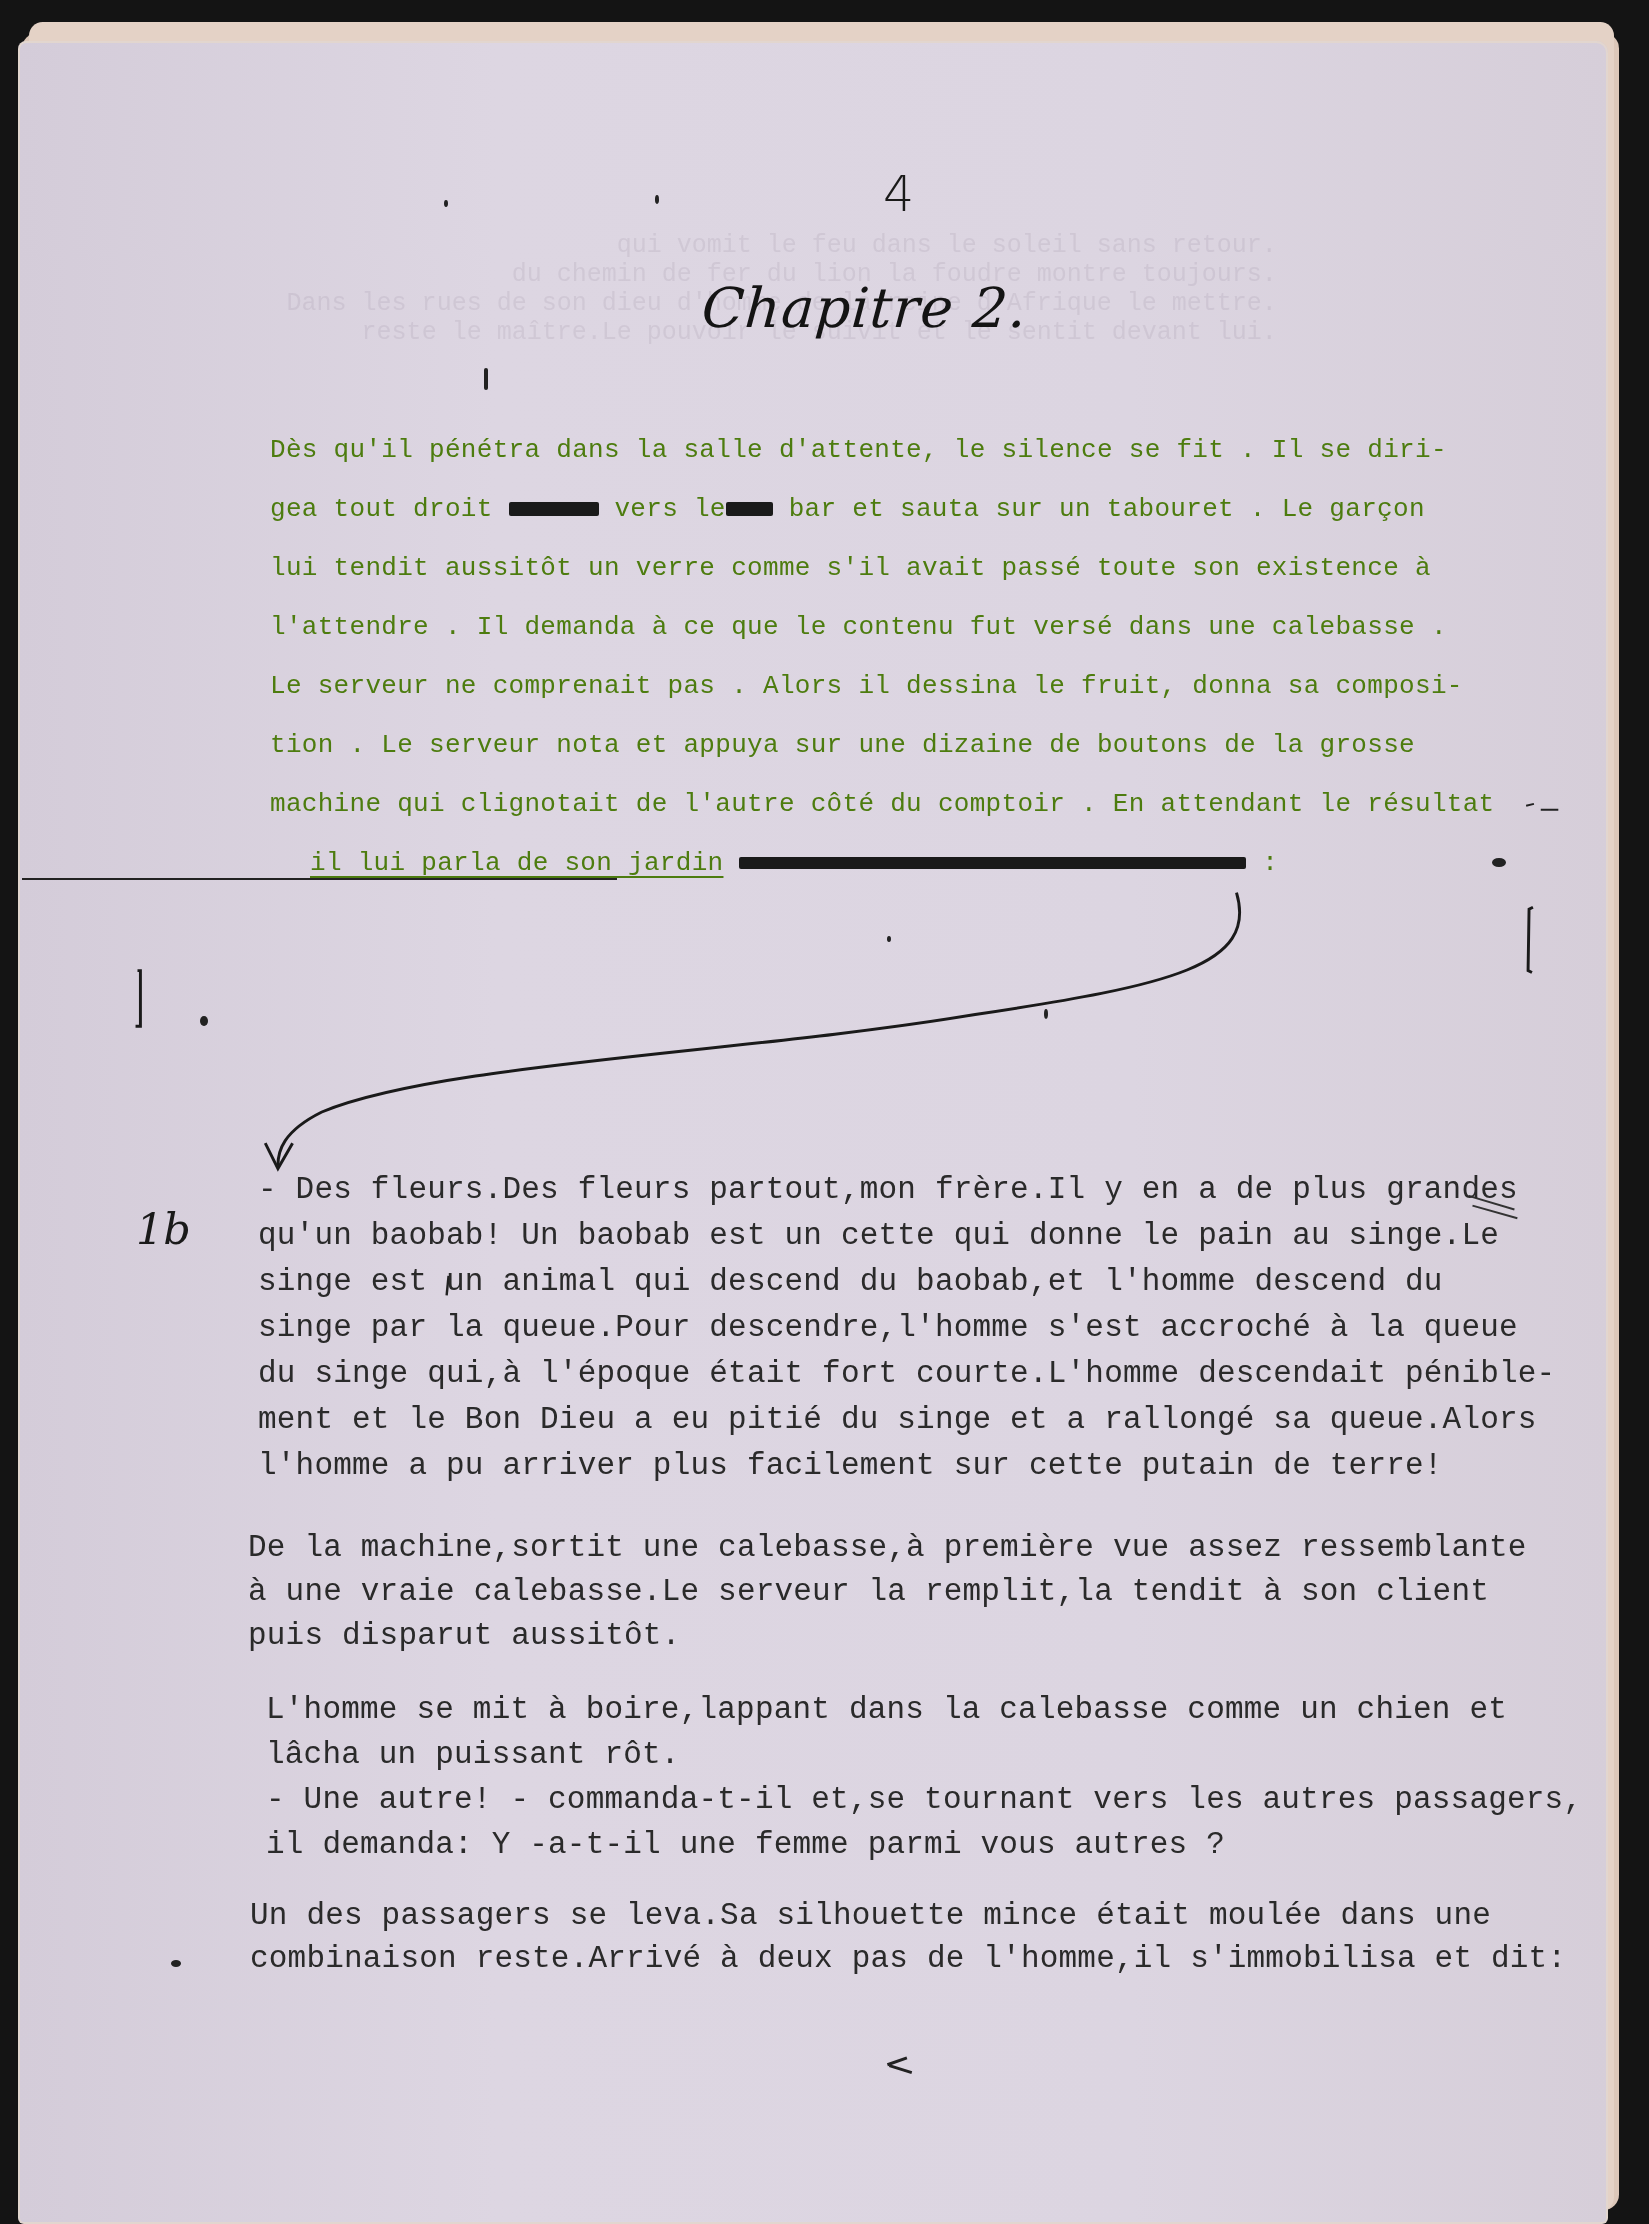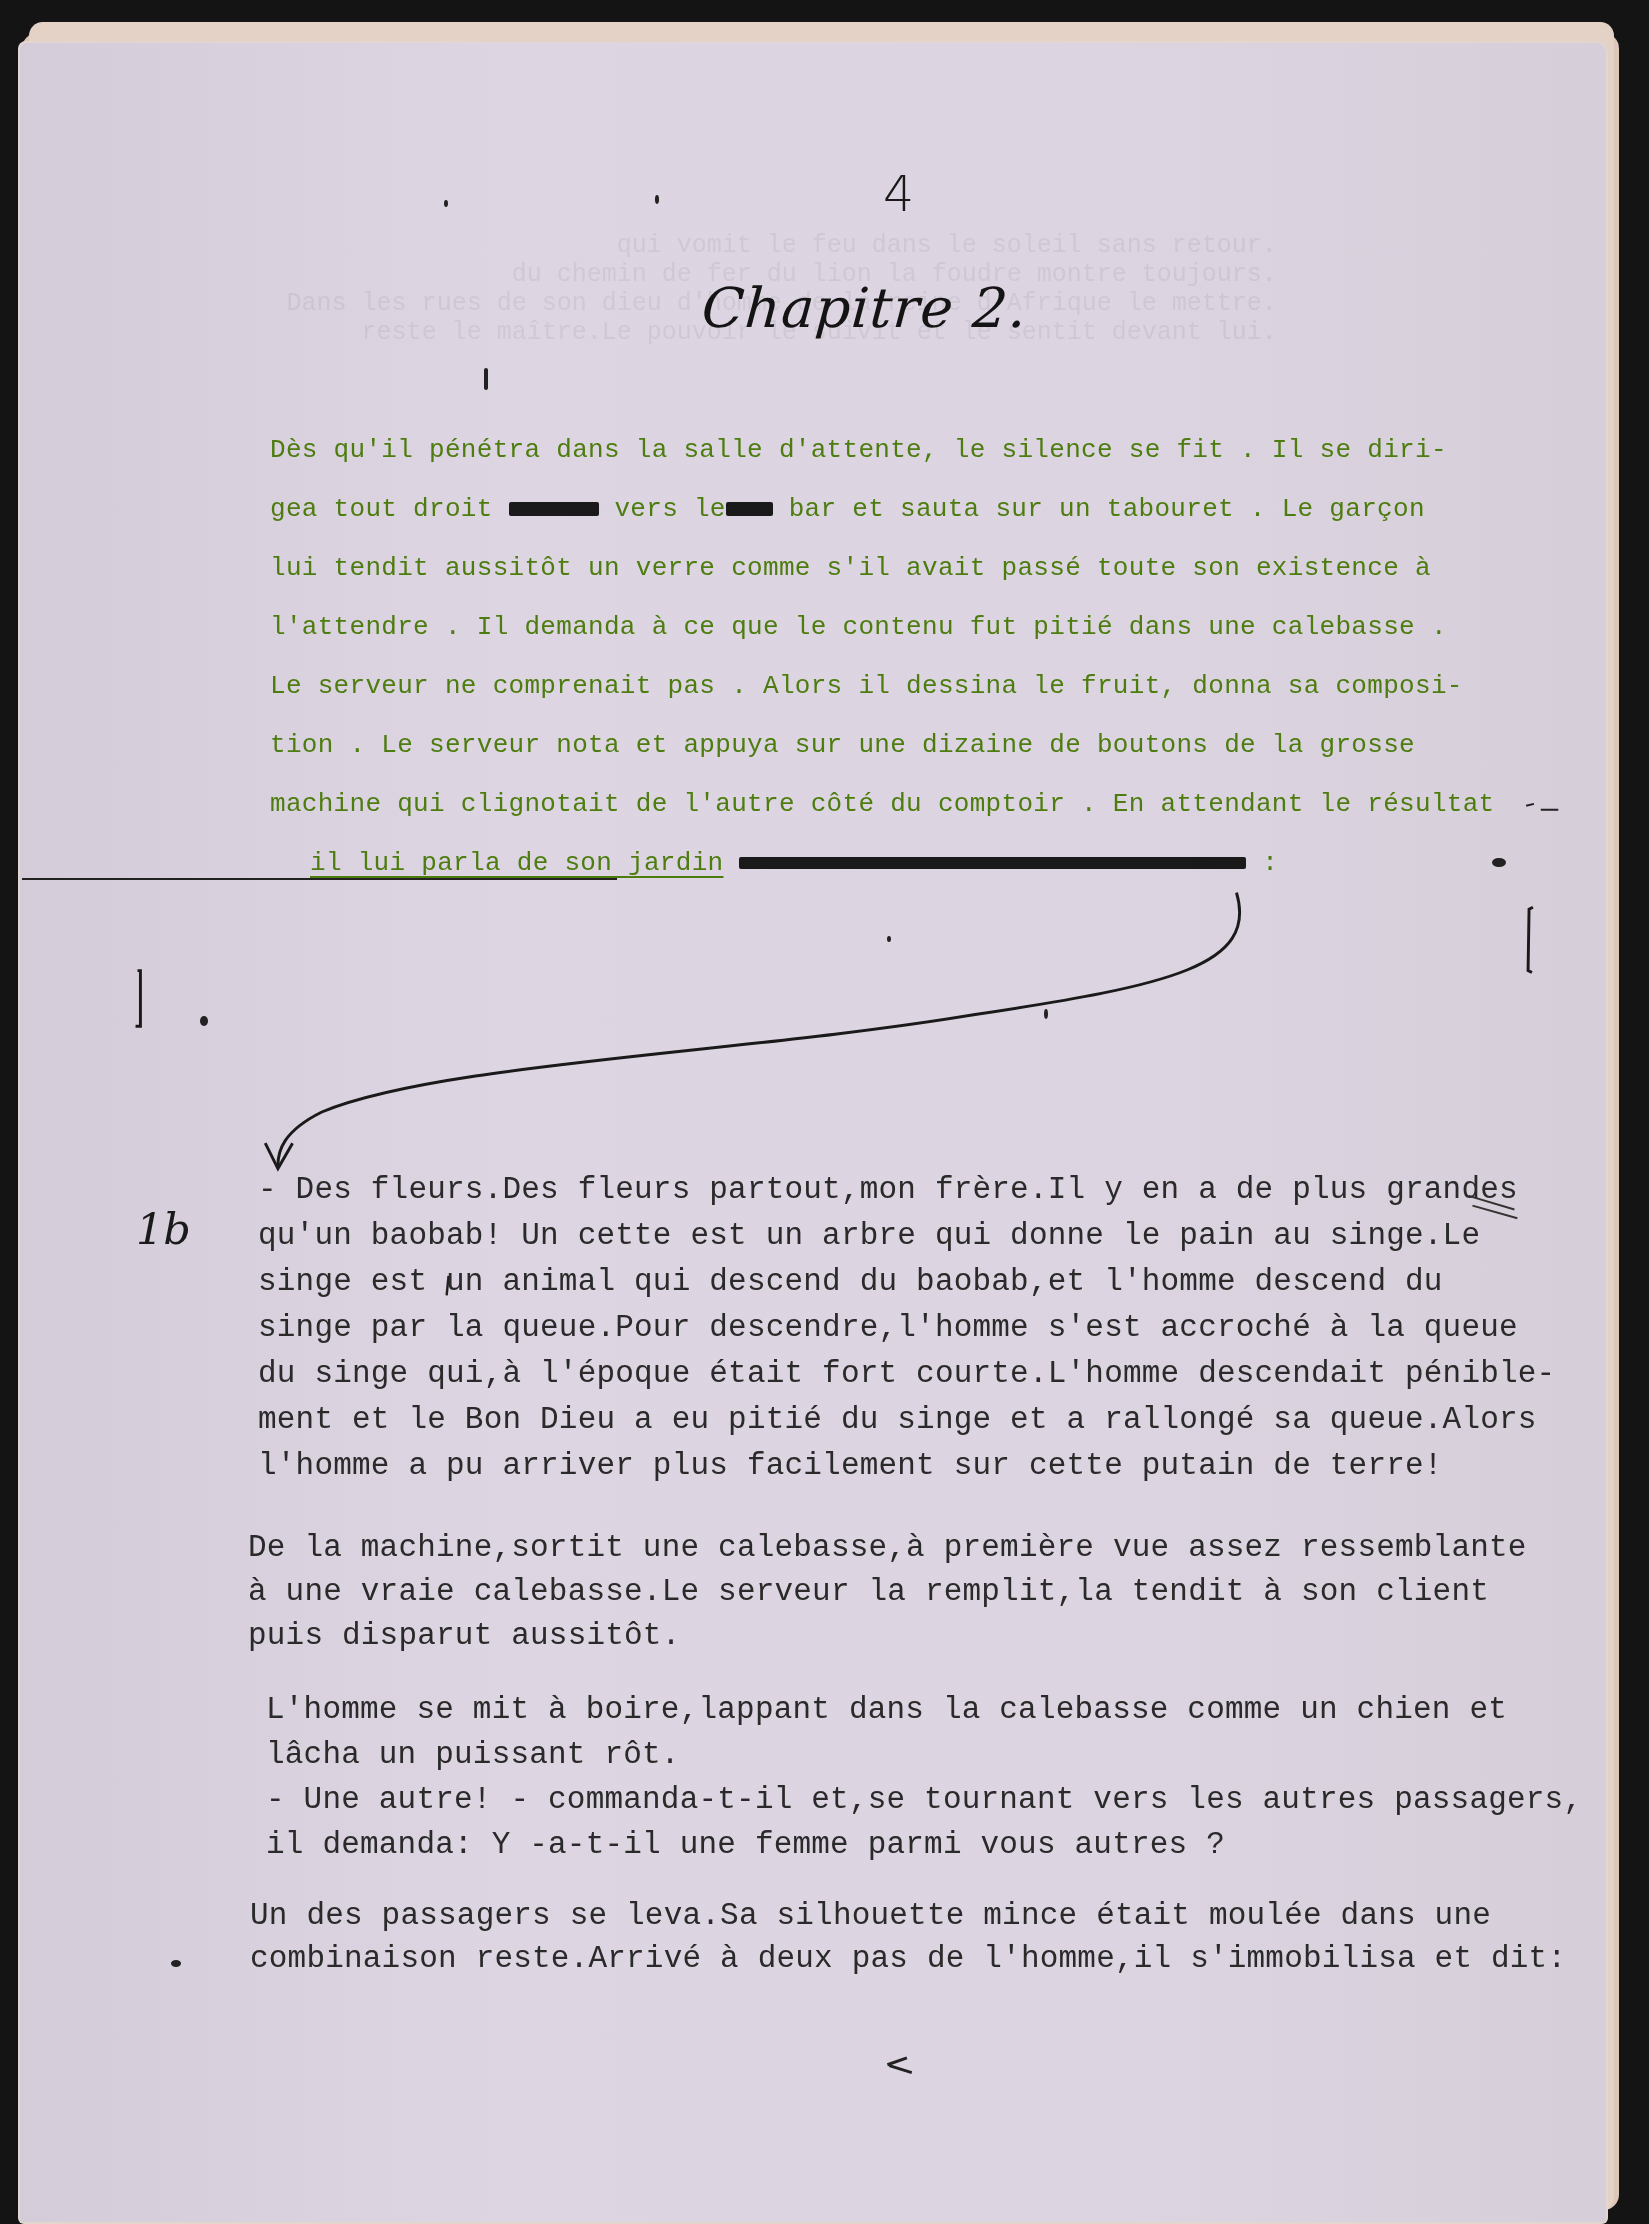--- a/index.html
+++ b/index.html
@@ -76,21 +76,21 @@
    reste le maître.Le pouvoir le suivit et le sentit devant lui.</div>
 </div>
 
 <div class="page-number">4</div>
 <div class="chapter-title">Chapitre 2.</div>
 
 <div class="bold-block">
   <span class="line">Dès qu'il pénétra dans la salle d'attente, le silence se fit . Il se diri-</span>
   <span class="line"><span>gea tout droit </span><span class="strike-blot" style="width:90px"></span><span> vers le</span><span class="strike-blot" style="width:47px"></span><span> bar et sauta sur un tabouret . Le garçon</span></span>
   <span class="line">lui tendit aussitôt un verre comme s'il avait passé toute son existence à</span>
-  <span class="line">l'attendre . Il demanda à ce que le contenu fut pitié dans une calebasse .</span>
+  <span class="line">l'attendre . Il demanda à ce que le contenu fut versé dans une calebasse .</span>
   <span class="line">Le serveur ne comprenait pas . Alors il dessina le fruit, donna sa composi-</span>
   <span class="line">tion . Le serveur nota et appuya sur une dizaine de boutons de la grosse</span>
   <span class="line">machine qui clignotait de l'autre côté du comptoir . En attendant le résultat</span>
   <span class="line"><span class="underline-seg">il lui parla de son jardin</span> <span class="strike-blot" style="width:507px;height:11.7px"></span><span> :</span></span>
 </div>
 
 <div class="long-rule"></div>
 
 <svg class="arrow-svg" width="1649" height="2225" viewBox="0 0 1691 2281">
   <path d="M1268 915 C1290 990, 1200 1010, 1000 1040 C760 1080, 450 1090, 330 1140 C290 1160, 285 1180, 285 1195" stroke="#1a1a1a" stroke-width="3" fill="none"></path>
@@ -100,21 +100,21 @@
   <path d="M1506 1226 L1553 1240 M1510 1236 L1556 1249" stroke="#333" stroke-width="2" fill="none"></path>
   <path d="M910 2117 L930 2110 M912 2118 L935 2125" stroke="#222" stroke-width="3" fill="none"></path>
   <path d="M460 1308 L458 1328" stroke="#222" stroke-width="2.5" fill="none"></path>
   <path d="M1580 830 L1598 830 M1565 826 l8 -2" stroke="#222" stroke-width="2" fill="none"></path>
 </svg>
 
 <div class="margin-mark" style="left:136px;top:1204px;font-size:43px;font-style:italic;">1b</div>
 
 <div class="typed-block" style="top:1167px;line-height:46px;">
   <span class="line">- Des fleurs.Des fleurs partout,mon frère.Il y en a de plus grandes</span>
-  <span class="line">qu'un baobab! Un cette est un arbre qui donne le pain au singe.Le</span>
+  <span class="line">qu'un baobab! Un baobab est un cette qui donne le pain au singe.Le</span>
   <span class="line">singe est un animal qui descend du baobab,et l'homme descend du</span>
   <span class="line">singe par la queue.Pour descendre,l'homme s'est accroché à la queue</span>
   <span class="line">du singe qui,à l'époque était fort courte.L'homme descendait pénible-</span>
   <span class="line">ment et le Bon Dieu a eu pitié du singe et a rallongé sa queue.Alors</span>
   <span class="line">l'homme a pu arriver plus facilement sur cette putain de terre!</span>
 </div>
 
 <div class="typed-block" style="top:1526px;line-height:44px;left:248px;">
   <span class="line">De la machine,sortit une calebasse,à première vue assez ressemblante</span>
   <span class="line">à une vraie calebasse.Le serveur la remplit,la tendit à son client</span>

